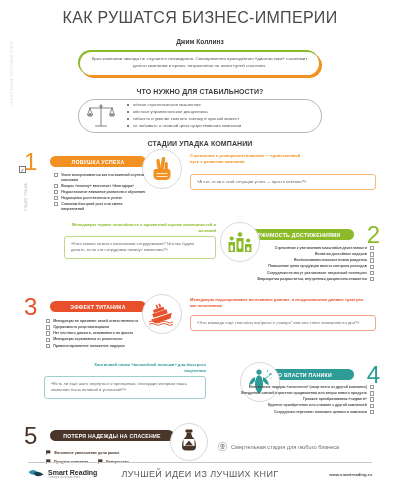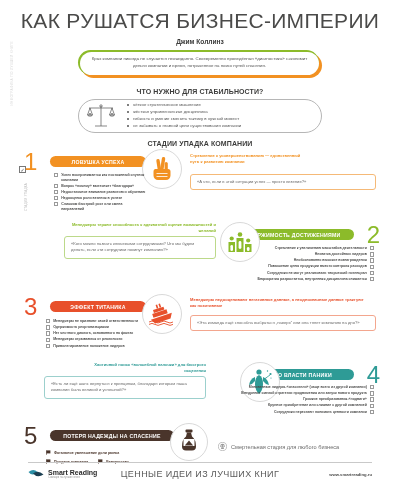--- a/index.html
+++ b/index.html
@@ -37,21 +37,21 @@
   .side-check {
     position:absolute; left:19px; top:166px;
     width:7px; height:7px; border:0.6px solid #777;
     font-size:5px; line-height:6px; text-align:center; color:#444;
   }
 
   
   .title {
     position:absolute; left:0; right:0; top:9px;
     text-align:center;
-    font-size:21px; font-weight:400; letter-spacing:.3px;
+    font-size:16px; font-weight:400; letter-spacing:.3px;
     color:#4a4a49;
   }
   .author {
     position:absolute; left:0; right:0; top:38px;
     text-align:center; font-size:6.6px; font-weight:700; color:#3c3c3b;
   }
 
   
   .lede-wrap { position:absolute; left:78px; top:50px; width:244px; height:28px; }
   .lede-shadow {
@@ -458,16 +458,16 @@
   <div class="brand">
     <svg width="16" height="12" viewBox="0 0 16 12">
       <path d="M0.5 4 q5 -4 9 0 q-5 5 -9 0 Z" fill="#2b8fa6"></path>
       <path d="M5 5.5 q5 -4 10.5 1 q-6 4 -10.5 -1 Z" fill="#1b3f52"></path>
     </svg>
     <div>
       <div class="bname">Smart Reading</div>
       <div class="btag">Саммари на лучшие книги</div>
     </div>
   </div>
-  <div class="foot-mid">ЦЕННЫЕ ИДЕИ ИЗ ЛУЧШИХ КНИГ</div>
+  <div class="foot-mid">ЛУЧШЕЙ ИДЕИ ИЗ ЛУЧШИХ КНИГ</div>
   <div class="foot-url">www.smartreading.ru</div>
 
 </div>
 
 </body></html>

